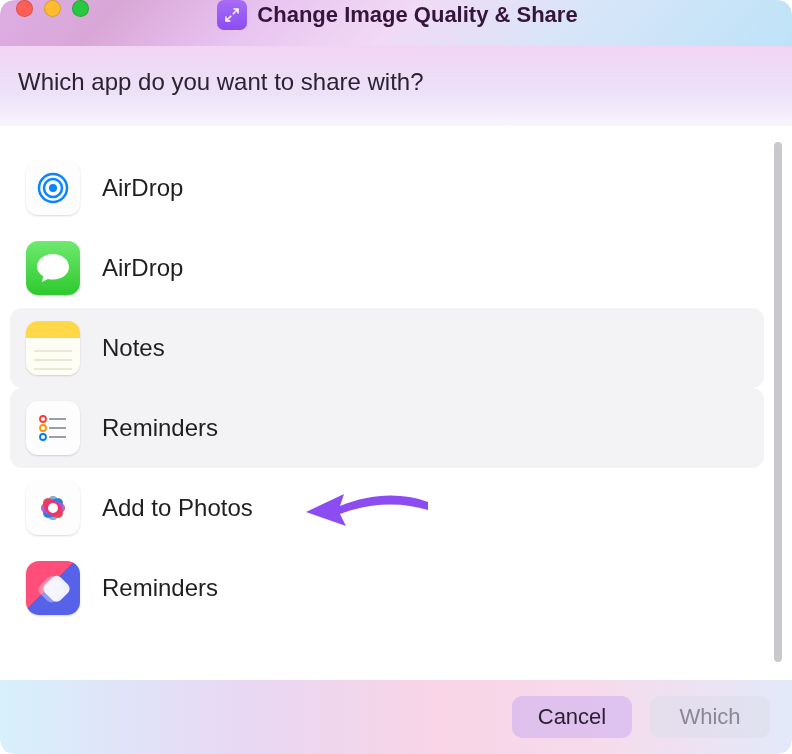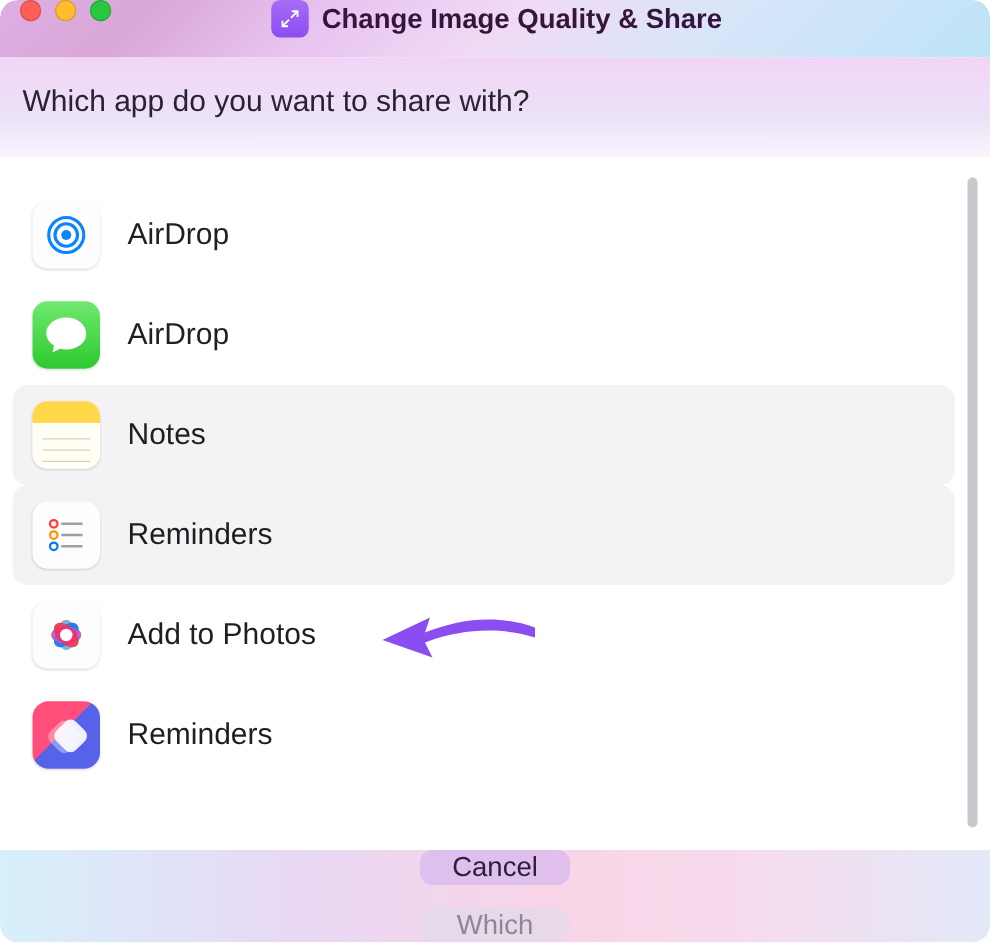--- a/index.html
+++ b/index.html
@@ -65,21 +65,21 @@
     left: 300px; top: 486px;
     width: 130px; height: 48px;
     pointer-events: none;
   }
 
   .footer {
     height: 74px;
     background: linear-gradient(90deg, #d7f0fb 0%, #e8d8f4 30%, #f8d4e6 55%, #f6dbec 75%, #e3e9f9 100%);
     display: flex; align-items: center; justify-content: flex-end;
     gap: 18px; padding: 0 22px;
-    border-bottom-left-radius: 14px; border-bottom-right-radius: 14px; flex-direction: column;
+    border-bottom-left-radius: 14px; border-bottom-right-radius: 14px;
   }
   .btn {
     height: 42px; min-width: 120px;
     border-radius: 10px;
     display: flex; align-items: center; justify-content: center;
     font-size: 22px; padding: 0 18px;
   }
   .btn.cancel { background: rgba(210,180,240,0.65); color: #2b2133; font-weight: 500; }
   .btn.done   { background: rgba(220,220,235,0.55); color: #8a8895; }
 

